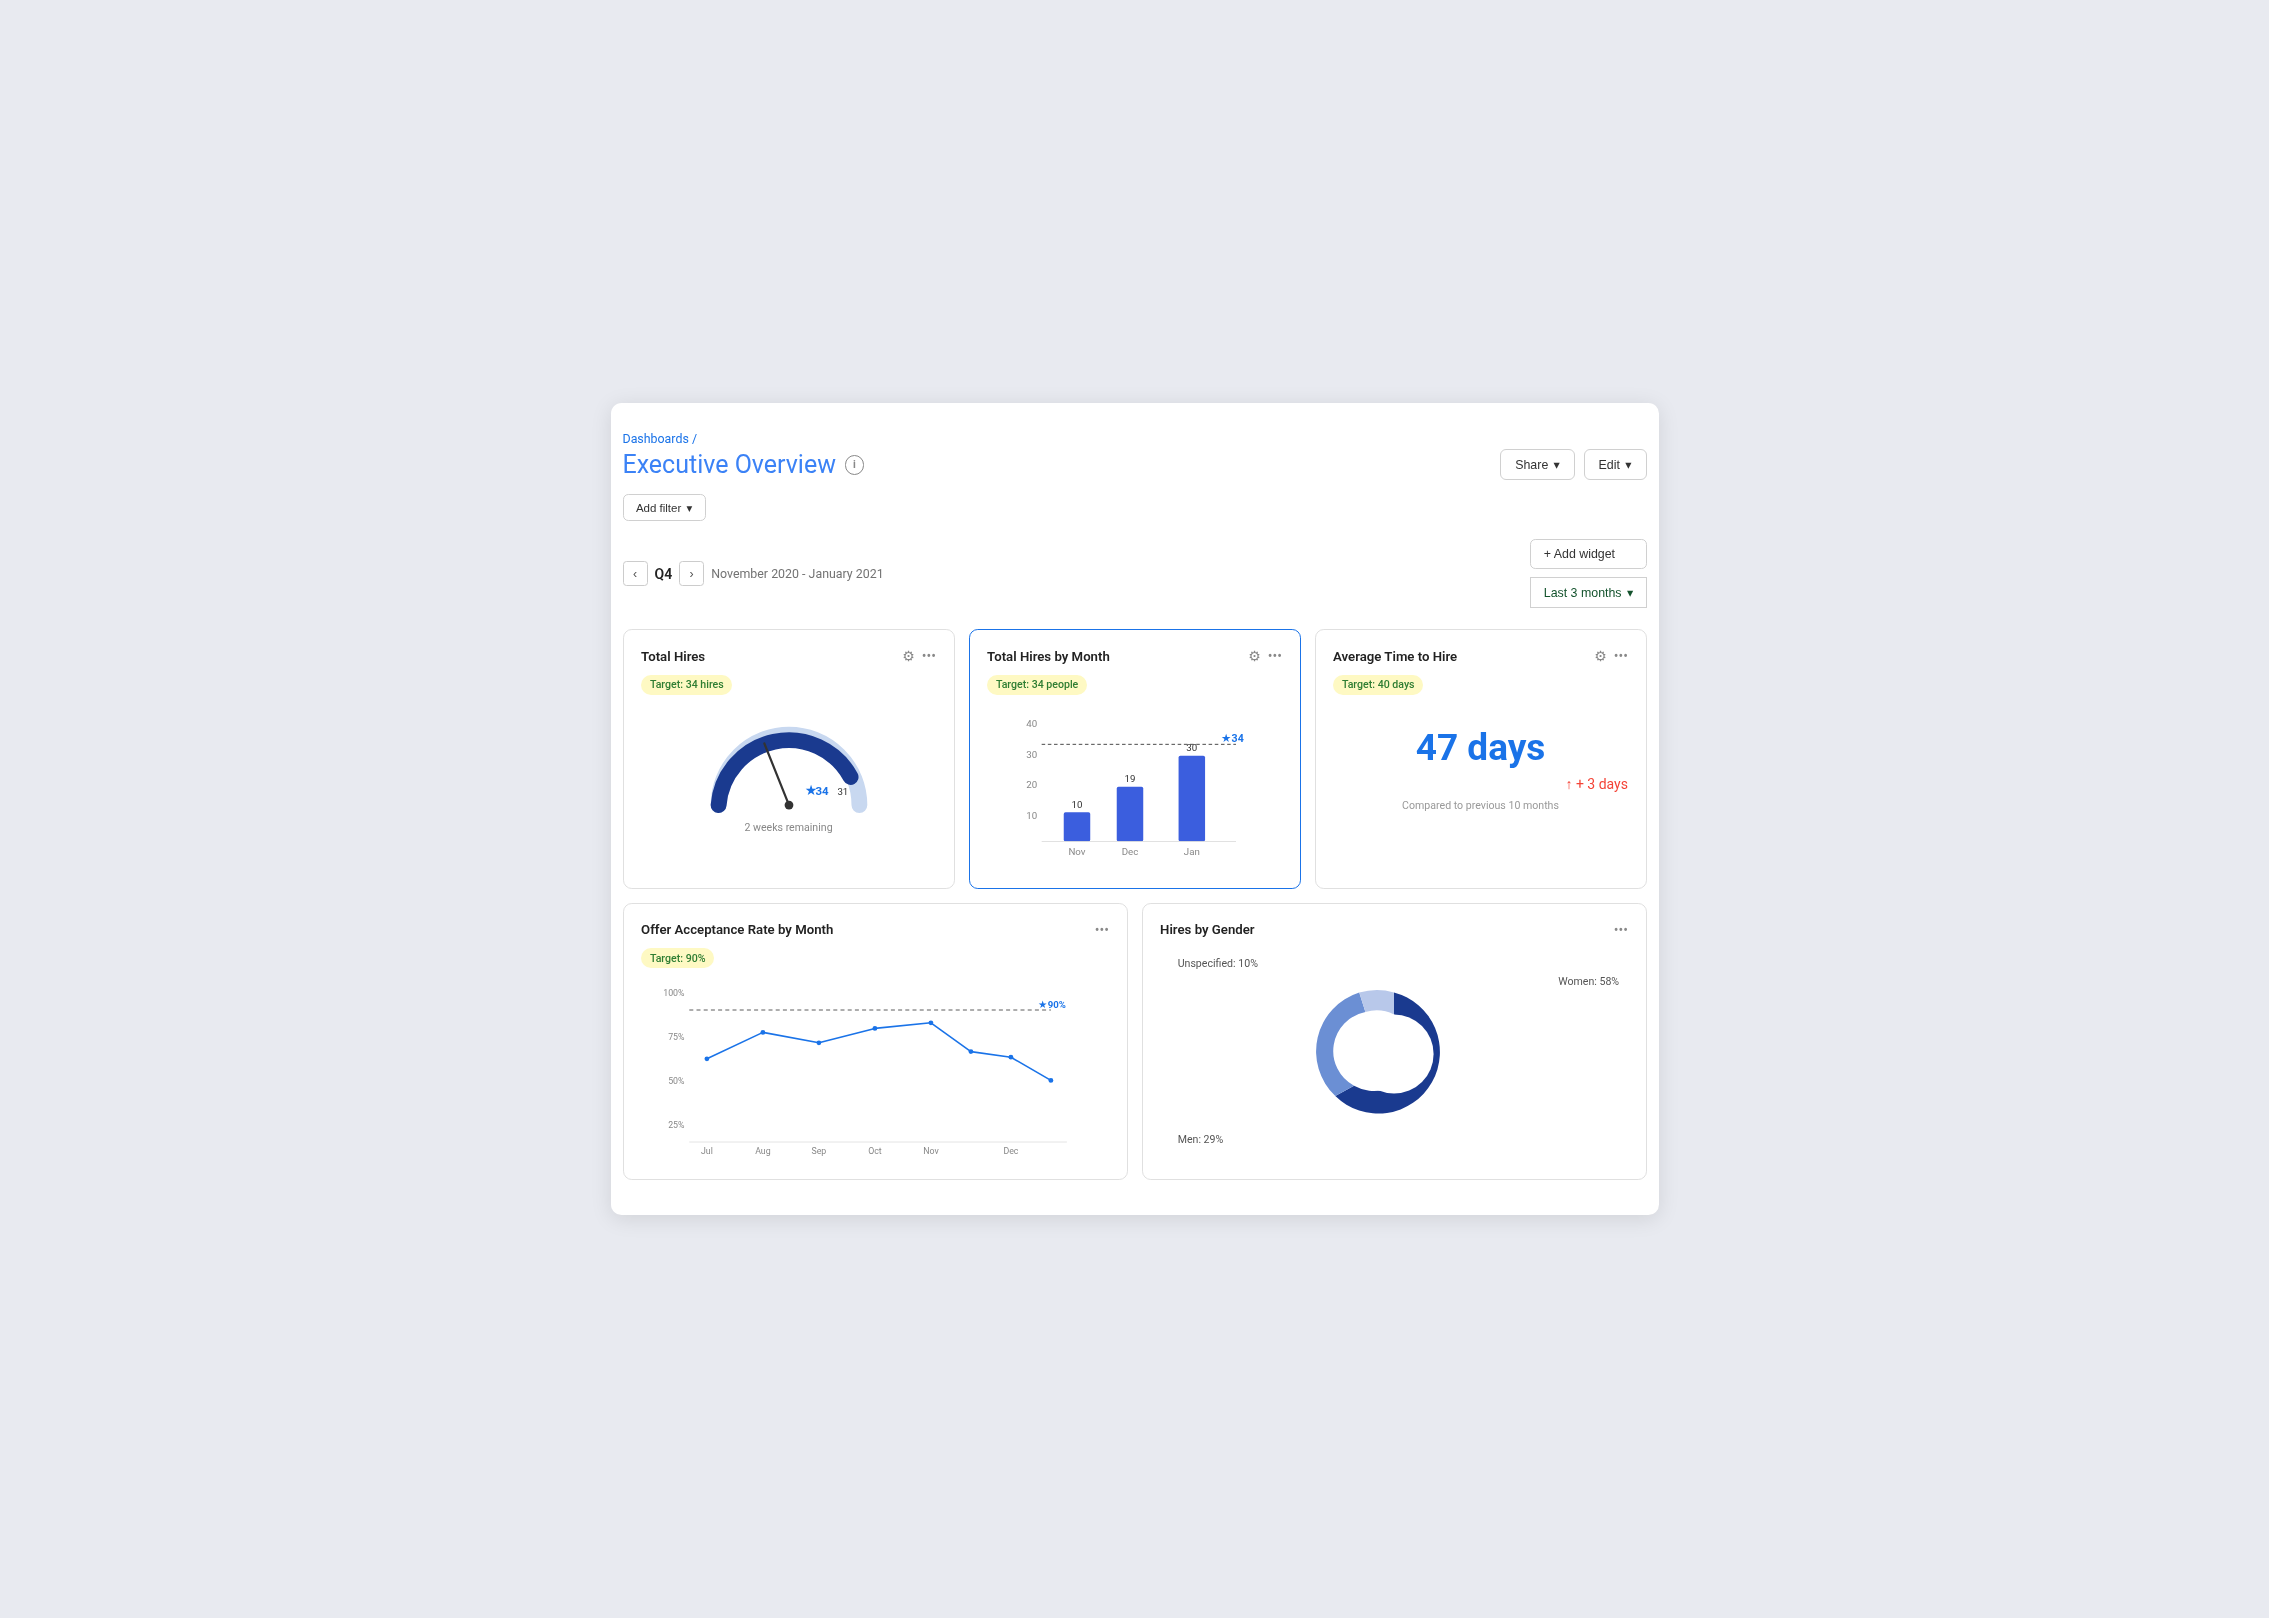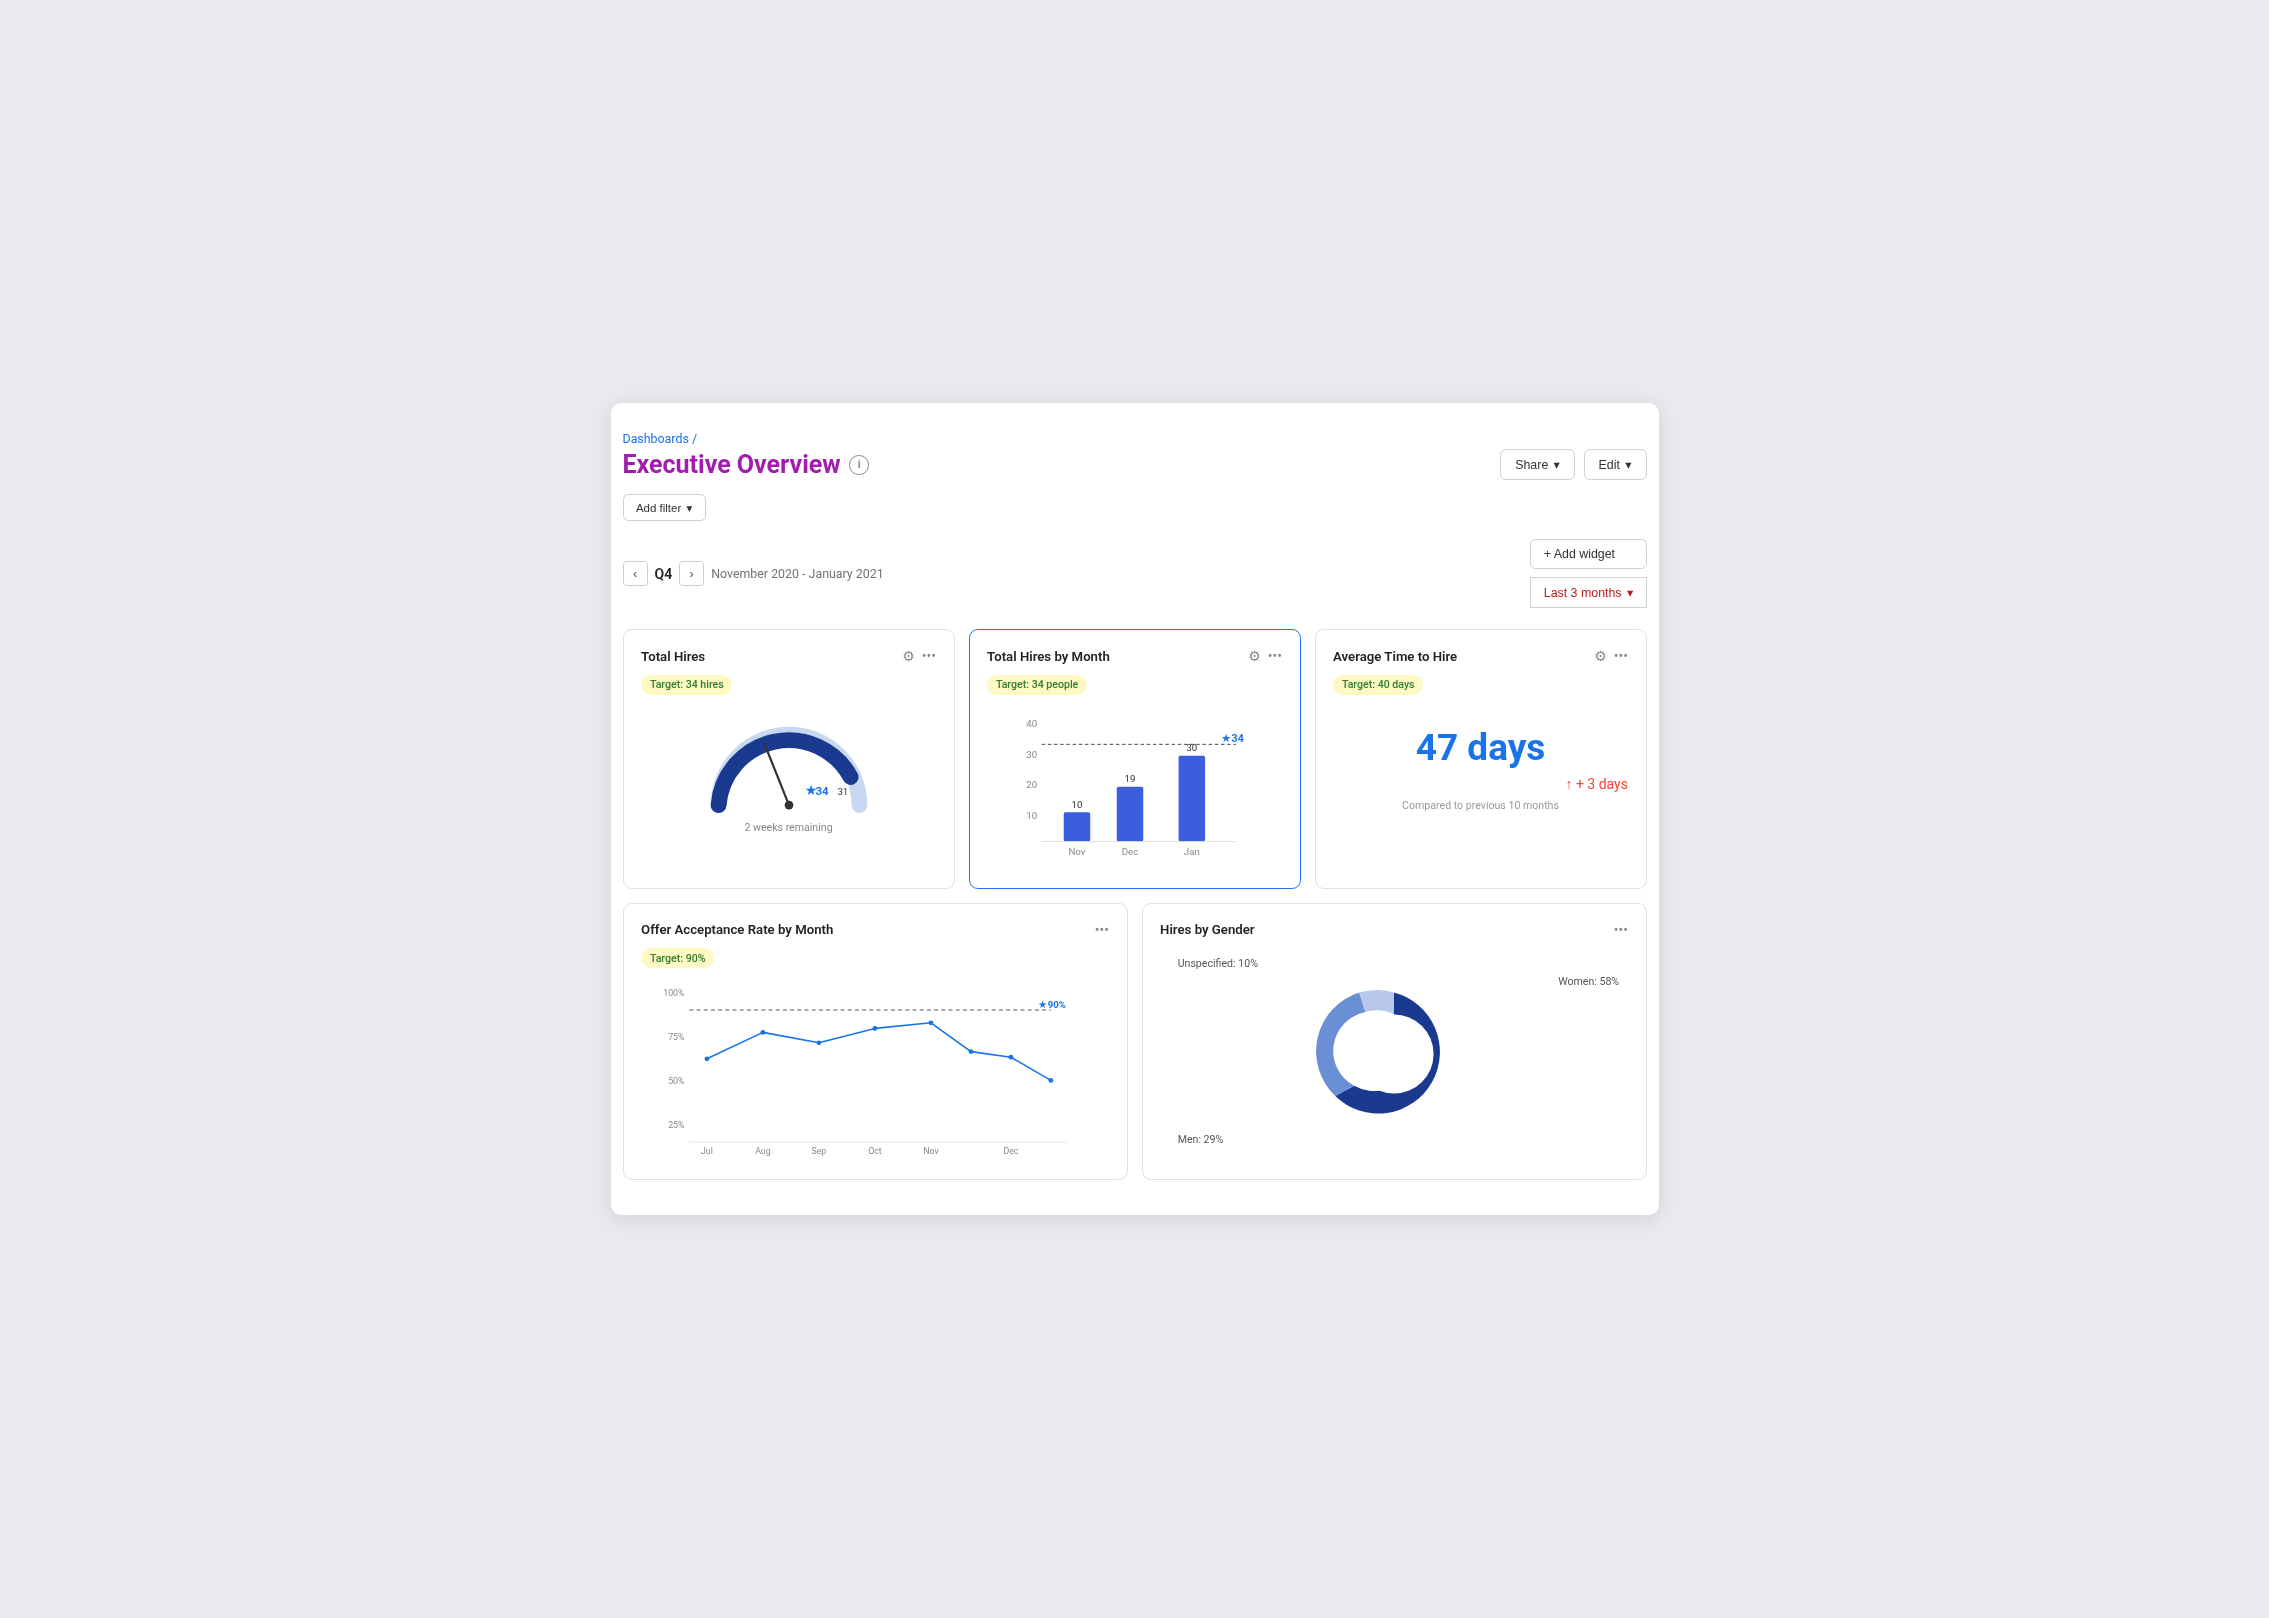--- a/index.html
+++ b/index.html
@@ -31,22 +31,22 @@
       justify-content: space-between;
       margin-bottom: 14px;
     }
     .page-title-area {
       display: flex;
       align-items: center;
       gap: 8.8px;
     }
     .page-title {
       font-size: 25px;
-      font-weight: 700;
-      color: #a21caf;
+      font-weight: 400;
+      color: #3b82f6;
     }
     .info-icon {
       width: 19.4px;
       height: 19.4px;
       border-radius: 50%;
       border: 1.8px solid #888;
       display: flex;
       align-items: center;
       justify-content: center;
       color: #888;
@@ -138,21 +138,21 @@
     .last-months-btn {
       display: flex;
       align-items: center;
       gap: 5.3px;
       padding: 7px 12.4px;
       border: 0.9px solid #d0d0d0;
       border-radius: 0;
       background: #fff;
       font-size: 12.4px;
       cursor: pointer;
-      color: #b91c1c;
+      color: #14532d;
     }
     .widgets-grid-top {
       display: grid;
       grid-template-columns: 1fr 1fr 1fr;
       gap: 14px;
       margin-bottom: 14px;
     }
     .widgets-grid-bottom {
       display: grid;
       grid-template-columns: 1fr 1fr;

